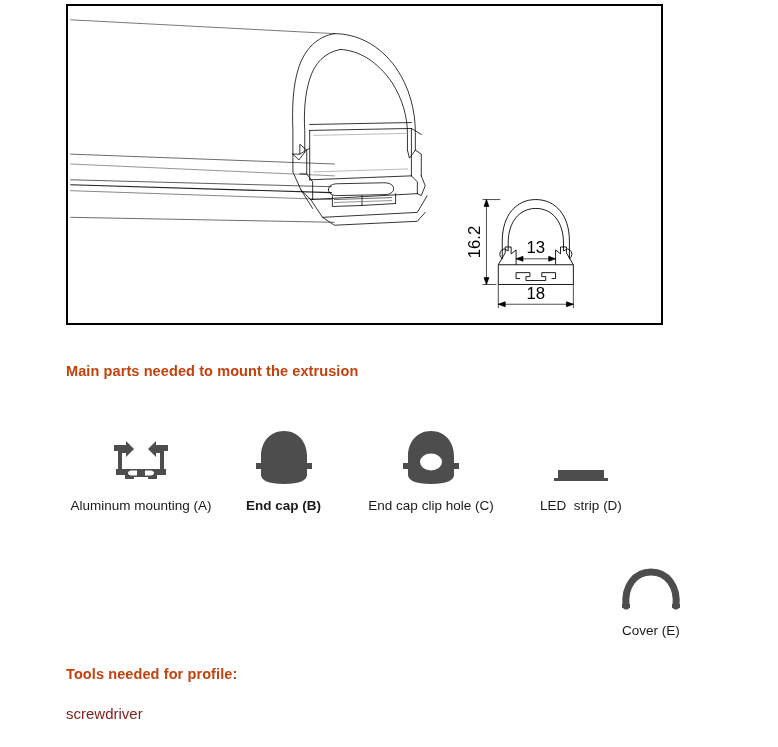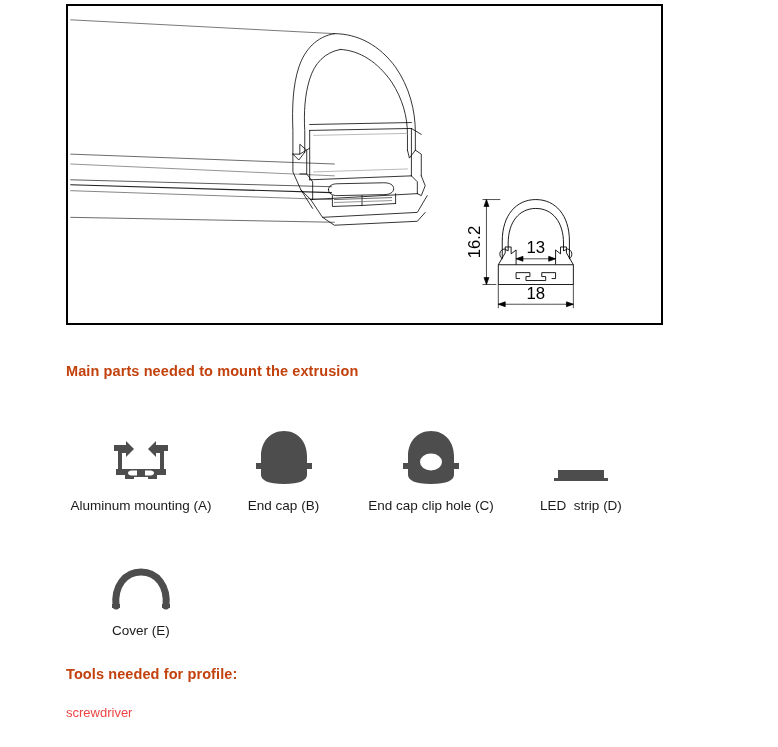--- a/index.html
+++ b/index.html
@@ -46,35 +46,35 @@
     letter-spacing: 0.1px;
     white-space: nowrap;
   }
   #heading-main-parts { top: 363px; }
   #heading-tools { top: 666px; }
 
   .tools-text {
     position: absolute;
     left: 66px;
     top: 705px;
-    font-size: 13px;
-    color: #ef4444;
+    font-size: 15px;
+    color: #7f1d1d;
     white-space: nowrap;
   }
 
   
   .parts-row {
     position: absolute;
     left: 66px;
     width: 660px;
     display: flex;
     align-items: flex-end;
   }
   #parts-row-1 { top: 425px; }
-  #parts-row-2 { top: 550px; }
+  #parts-row-2 { top: 550px; justify-content: flex-end; }
 
   .part-cell {
     display: flex;
     flex-direction: column;
     align-items: center;
     justify-content: flex-end;
   }
   .part-icon {
     height: 62px;
     display: flex;
@@ -85,21 +85,21 @@
     margin-top: 12px;
     font-size: 13.5px;
     color: #1a1a1a;
     white-space: pre;
     text-align: center;
     line-height: 1.1;
   }
 
   
   .cell-a { width: 150px; }
-  .cell-b { width: 135px; }
+  .cell-b { width: 135px; font-weight: bold; }
   .cell-c { width: 160px; }
   .cell-d { width: 140px; }
   .cell-e { width: 150px; }
   .cell-f { width: 135px; }
 </style>
 </head>
 <body>
 
 <div class="drawing-frame">
   <svg class="drawing-svg" viewBox="0 0 597 321">

